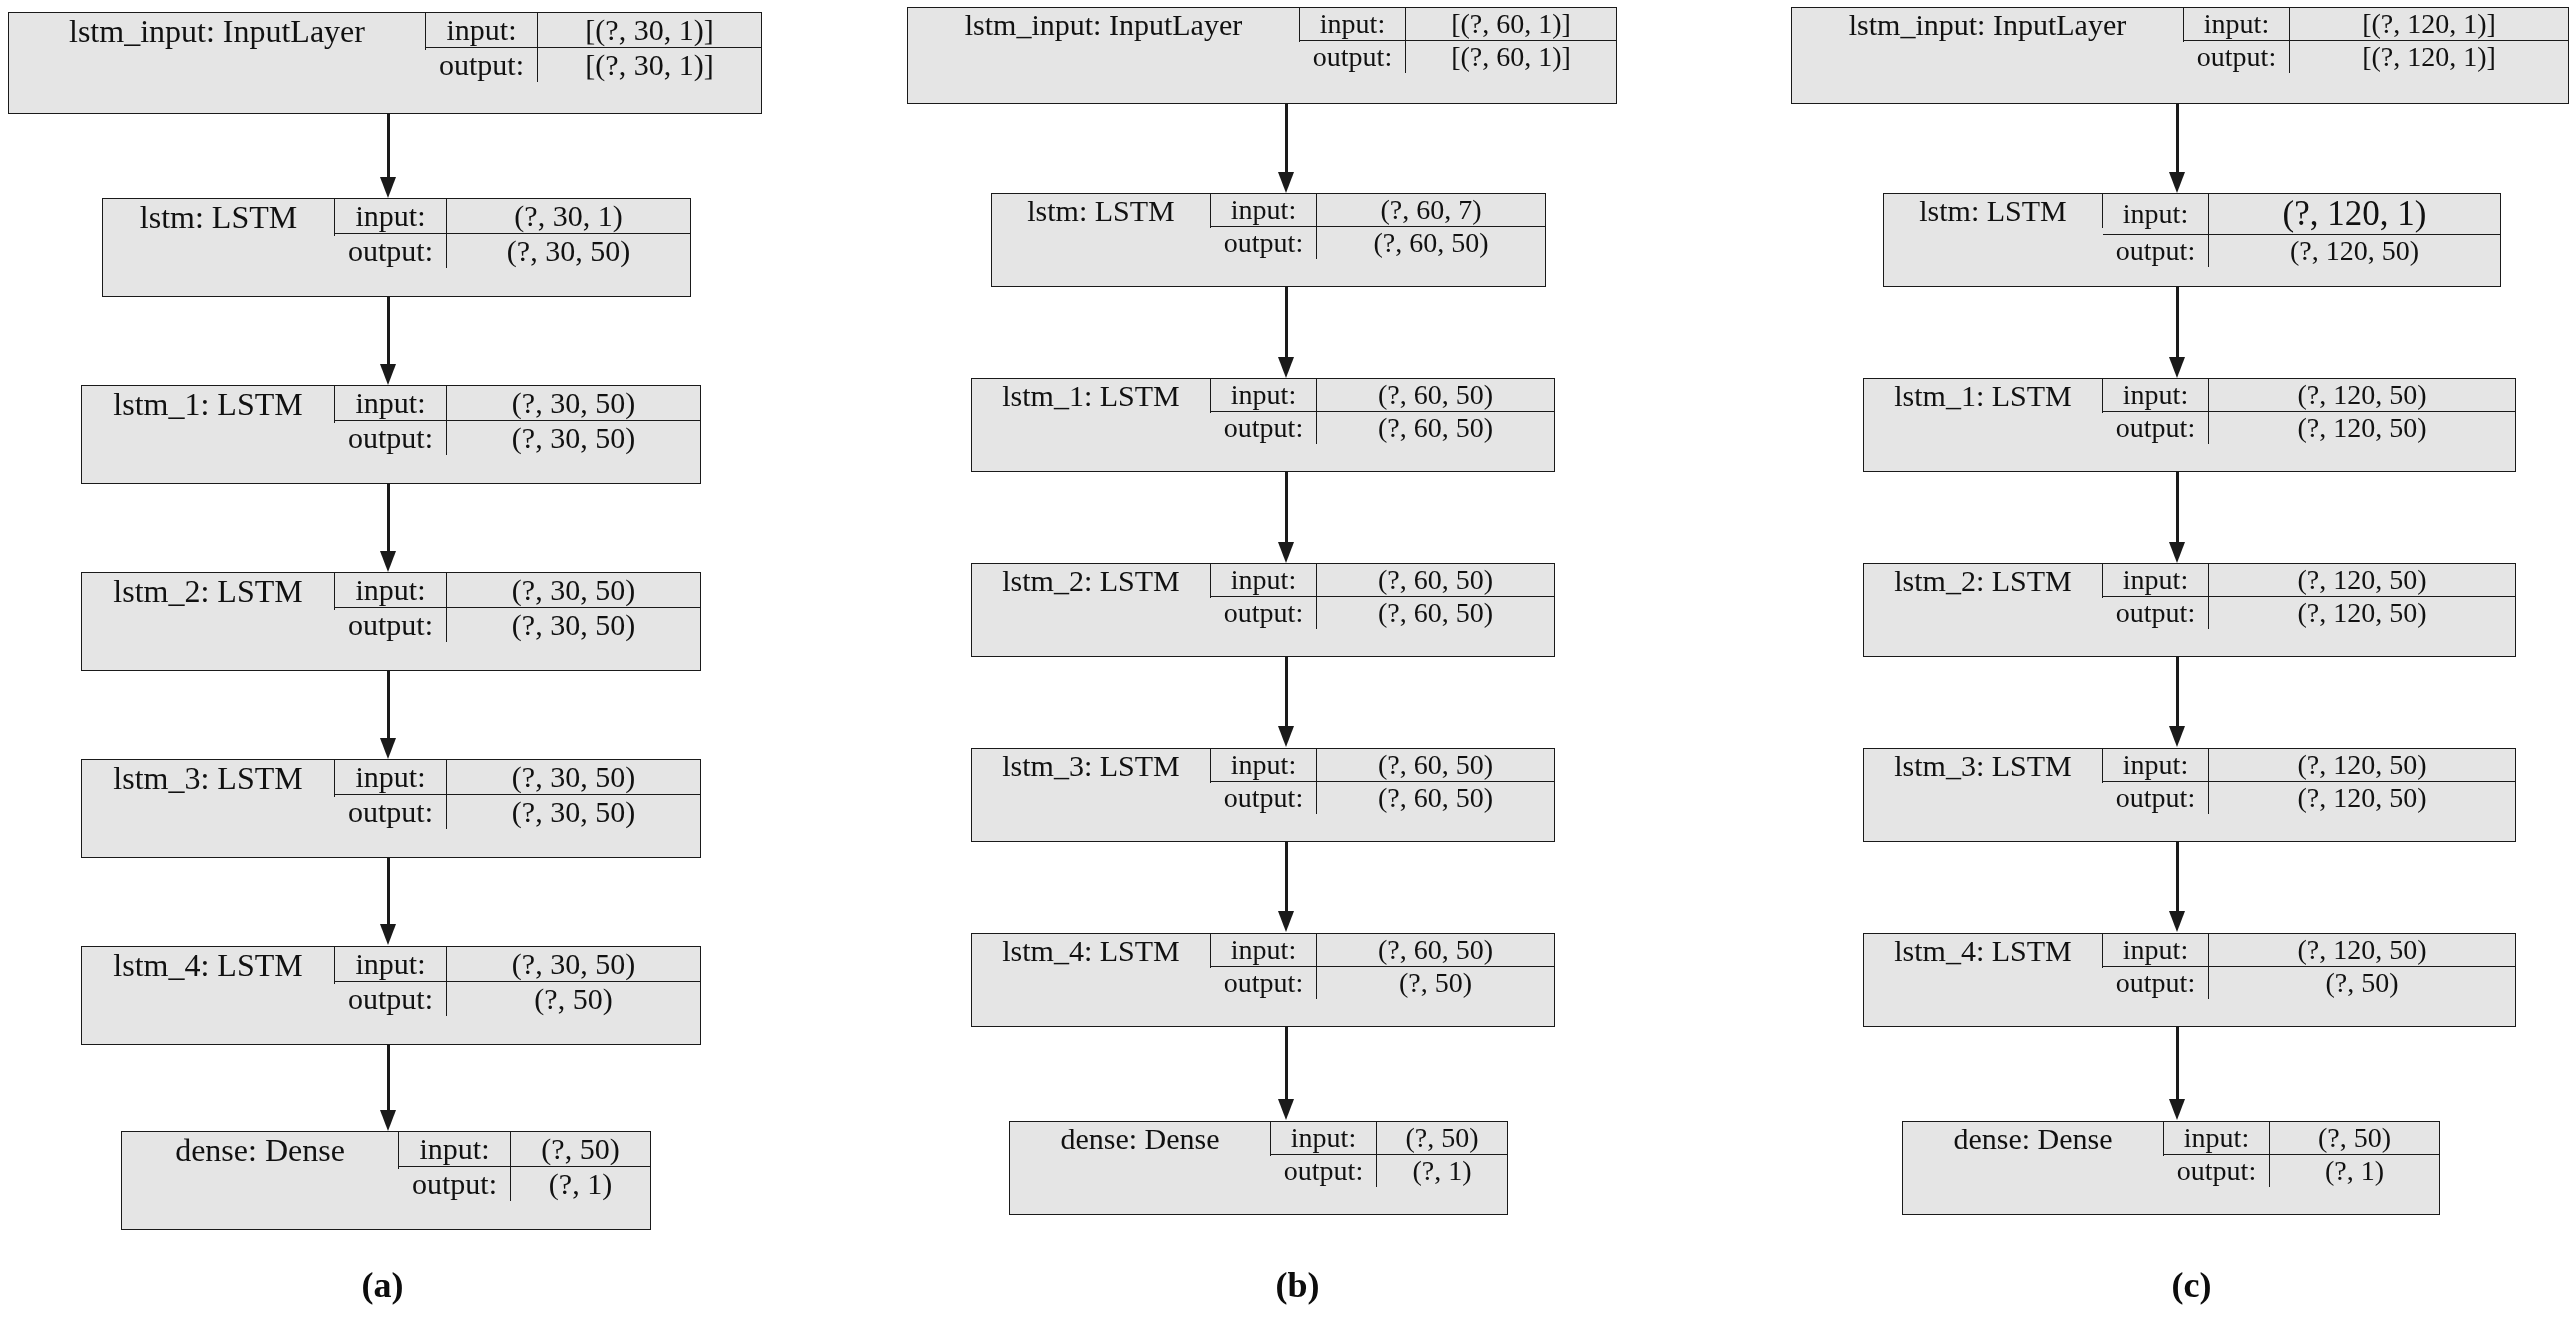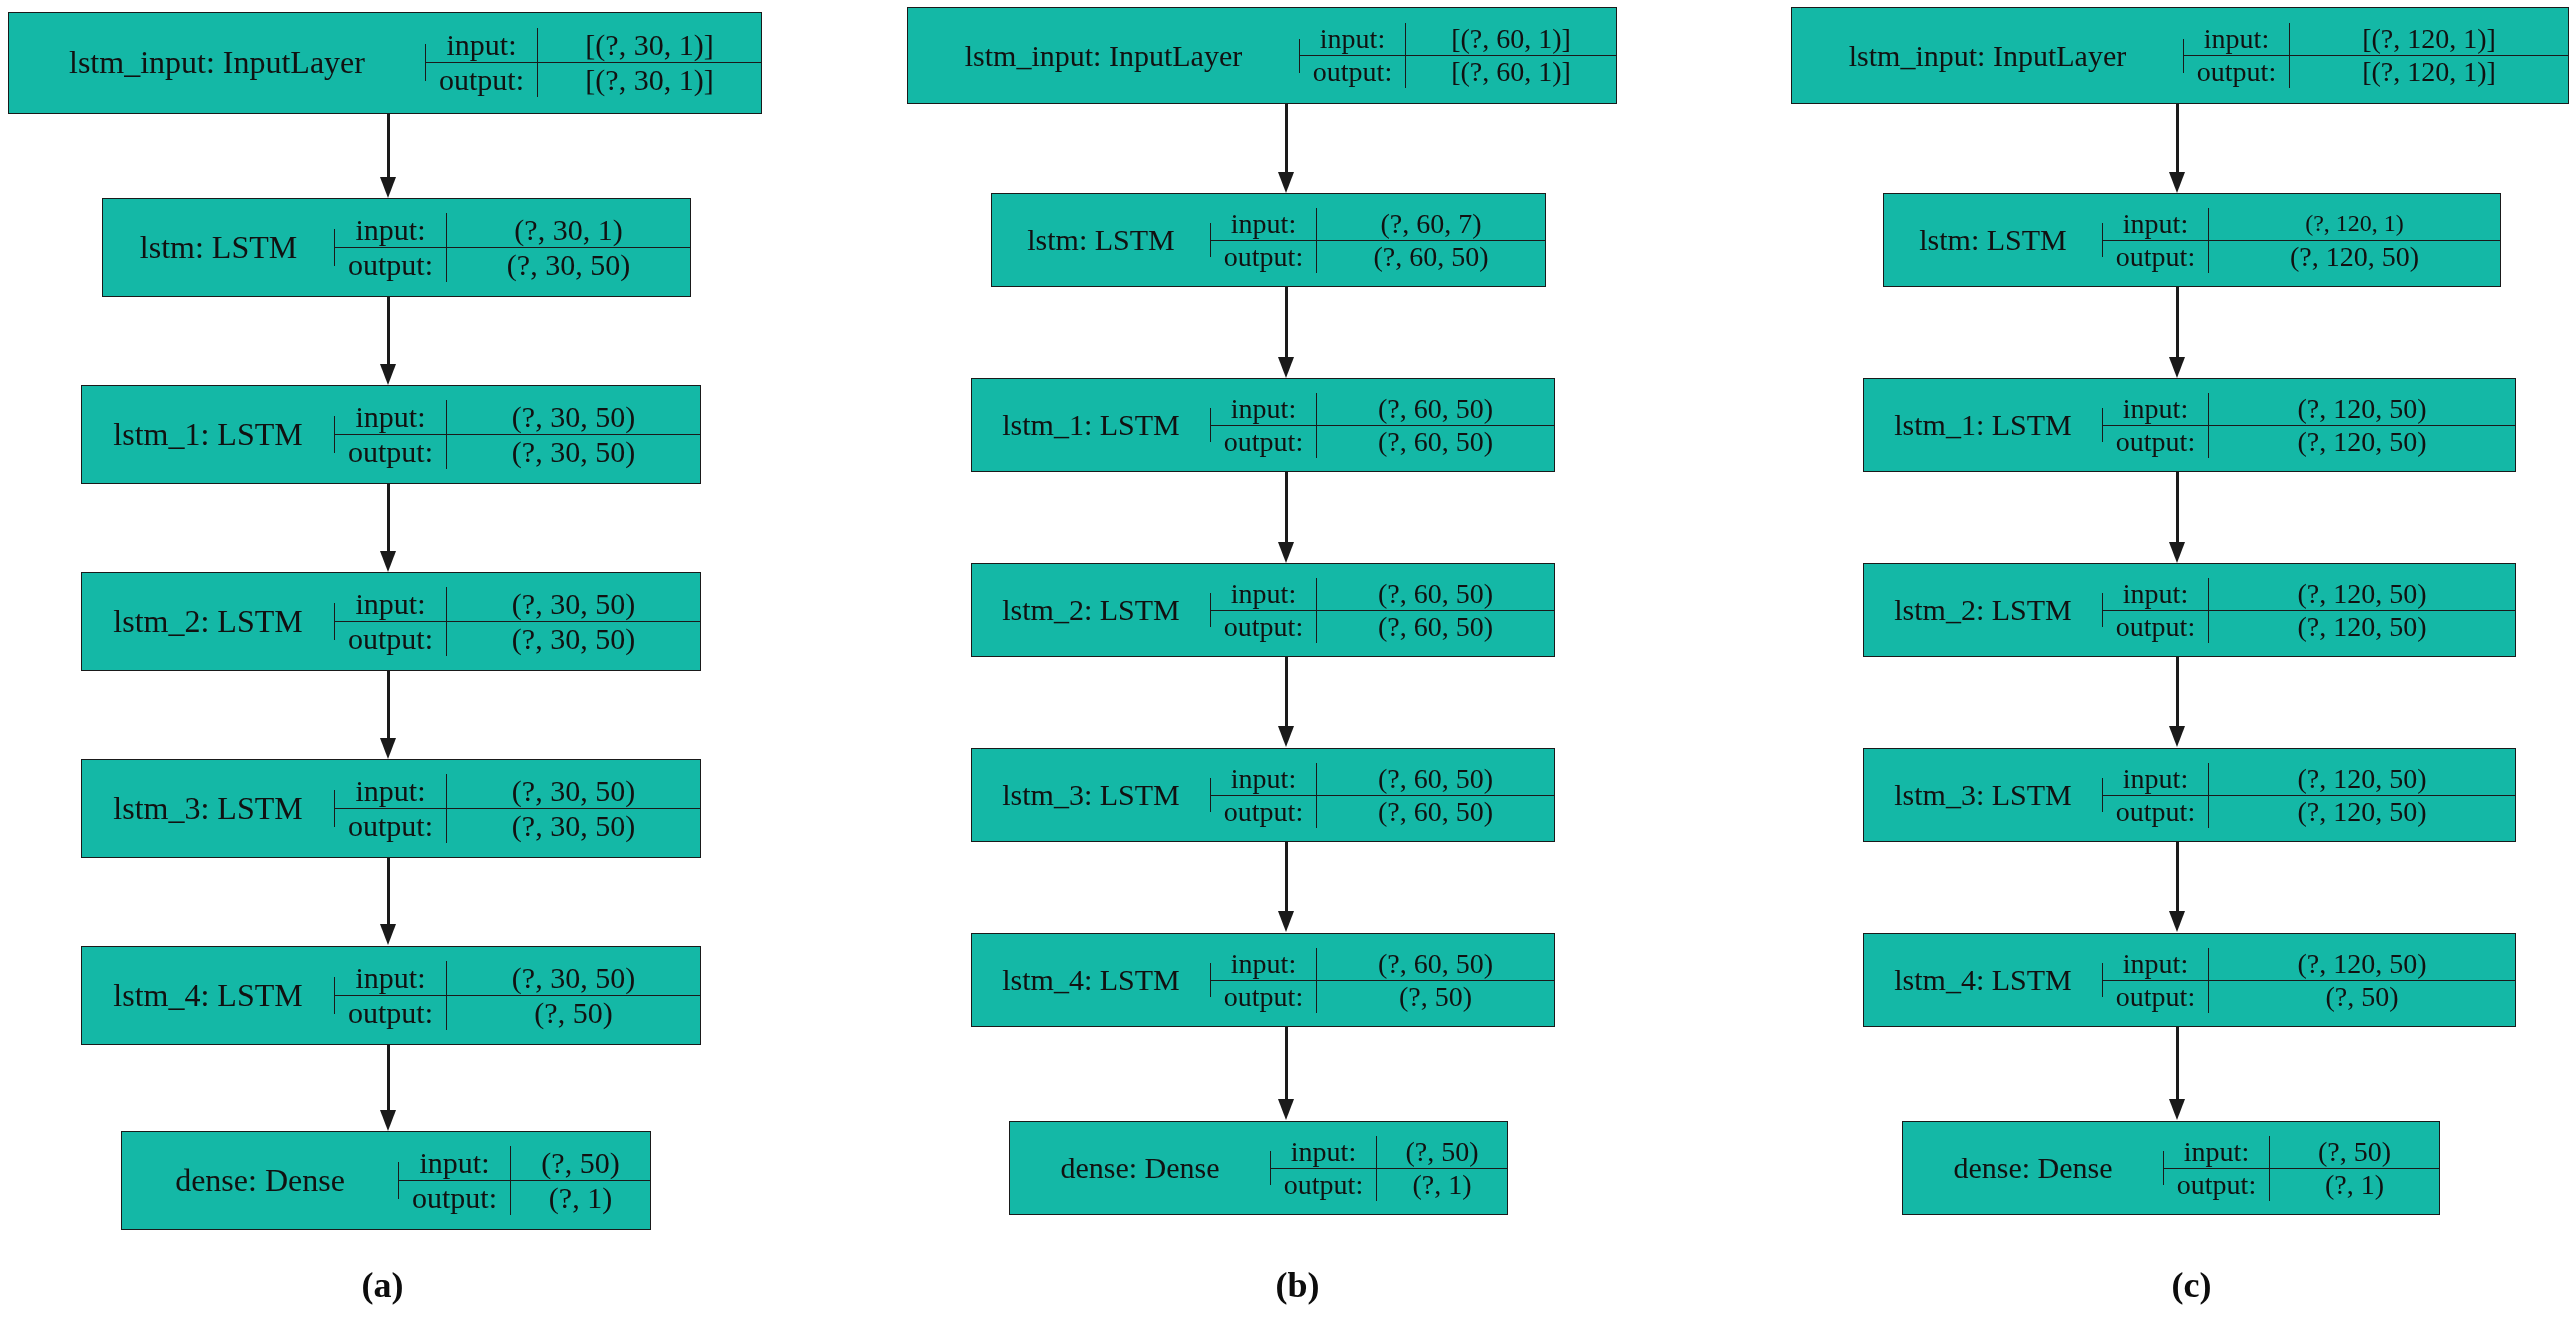--- a/index.html
+++ b/index.html
@@ -27,24 +27,24 @@
     position: absolute;
     top: 0;
     height: 1336px;
   }
 
   
   .node {
     position: absolute;
     box-sizing: border-box;
     border: 1.8px solid #1a1a1a;
-    background: #14b8a6;
+    background: #e5e5e5;
     display: flex;
     flex-direction: row;
-    align-items: center;
+    align-items: flex-start;
   }
   .node-name {
     box-sizing: border-box;
     display: flex;
     align-items: center;
     justify-content: center;
     text-align: center;
     border-right: 1.8px solid #1a1a1a;
     padding: 0 6.2px;
     white-space: nowrap;
@@ -392,21 +392,21 @@
             <div class="io-label" style="width: 106px; font-size: 28px;">output:</div>
             <div class="io-value" style="font-size: 28px;">[(?, 120, 1)]</div>
           </div>
         </div>
       </div>
       <div class="node" style="left: 1883px; top: 193px; width: 618px; height: 94px;">
         <div class="node-name" style="width: 219px; font-size: 30px;">lstm: LSTM</div>
         <div class="node-io">
           <div class="io-row top">
             <div class="io-label" style="width: 106px; font-size: 28px;">input:</div>
-            <div class="io-value" style="font-size: 24px;">(?, 120, 1)</div>
+            <div class="io-value" style="font-size: 35px;">(?, 120, 1)</div>
           </div>
           <div class="io-row">
             <div class="io-label" style="width: 106px; font-size: 28px;">output:</div>
             <div class="io-value" style="font-size: 28px;">(?, 120, 50)</div>
           </div>
         </div>
       </div>
       <div class="node" style="left: 1863px; top: 378px; width: 653px; height: 94px;">
         <div class="node-name" style="width: 239px; font-size: 30px;">lstm_1: LSTM</div>
         <div class="node-io">

